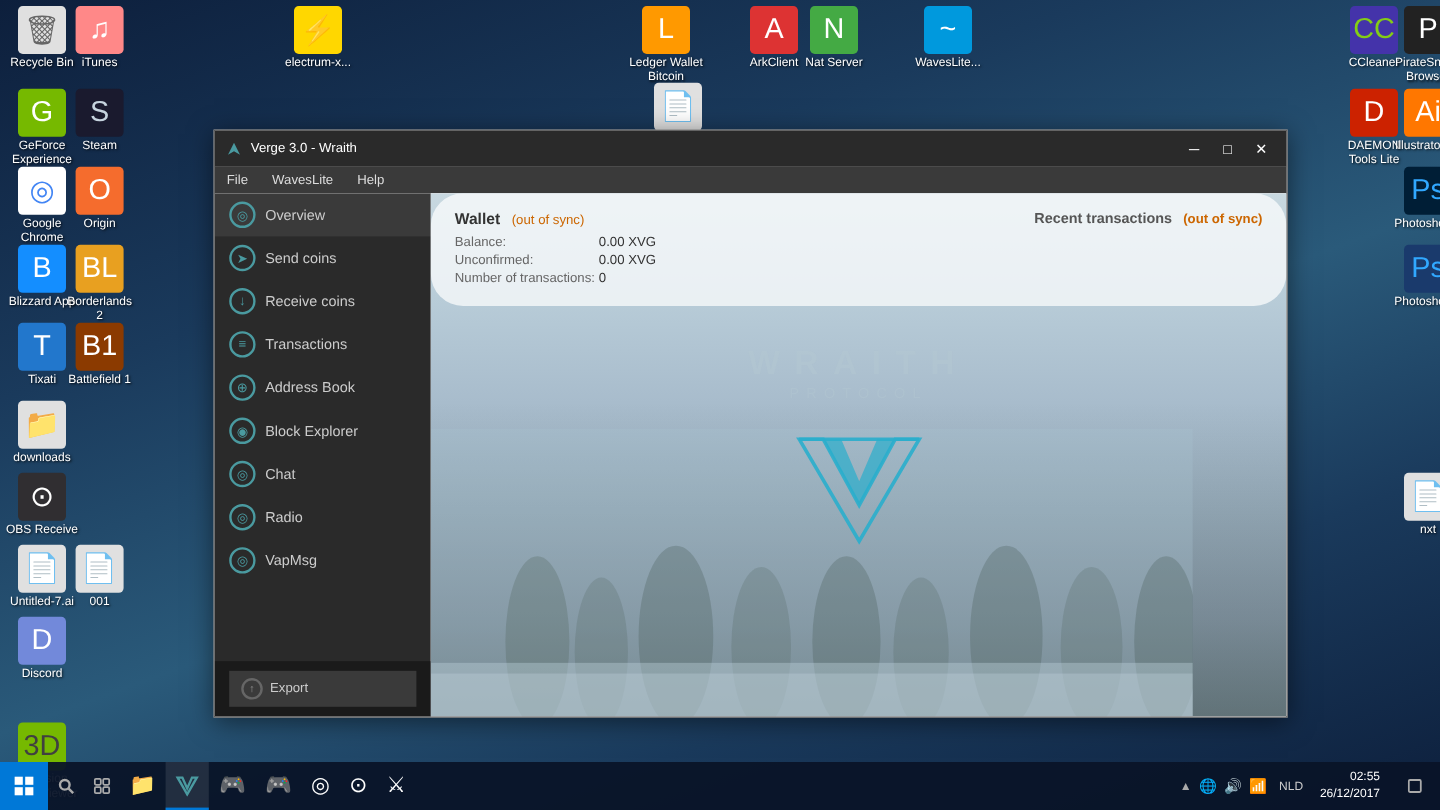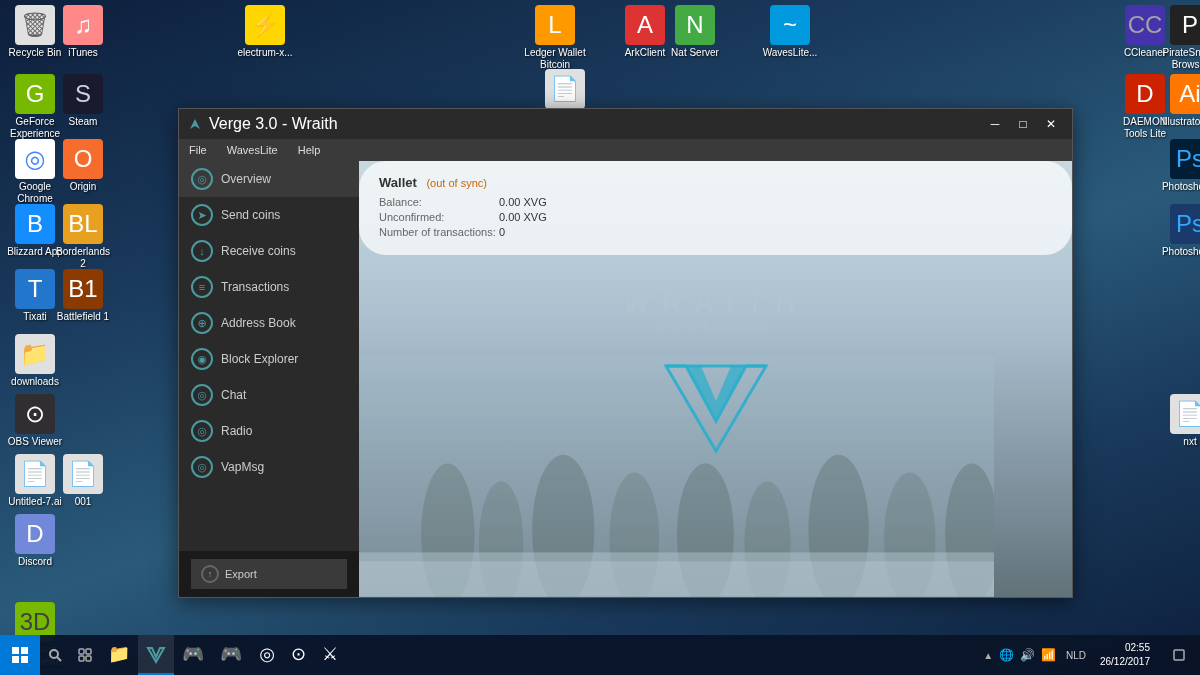--- a/index.html
+++ b/index.html
@@ -186,21 +186,21 @@
       width: 16px;
       height: 16px;
       margin-right: 6px;
       display: flex;
       align-items: center;
       justify-content: center;
     }
 
     .window-title {
       flex: 1;
-      font-size: 16px;
+      font-size: 11px;
       color: #fff;
     }
 
     .window-controls {
       display: flex;
       gap: 2px;
     }
 
     .win-btn {
       width: 26px;
@@ -426,21 +426,21 @@
     }
 
     
     .ico-recycle { background: #e0e0e0; color: #666; }
     .ico-itunes { background: #f88; color: #fff; }
     .ico-electrum { background: #ffd700; color: #333; }
     .ico-ledger { background: #ff9900; color: #fff; }
     .ico-ark { background: #dd3333; color: #fff; }
     .ico-nat { background: #44aa44; color: #fff; }
     .ico-waves { background: #0099dd; color: #fff; }
-    .ico-ccleaner { background: #4433aa; color: #a3a3a3; }
+    .ico-ccleaner { background: #4433aa; color: #84cc16; }
     .ico-pirate { background: #222; color: #fff; }
     .ico-geforce { background: #76b900; color: #fff; }
     .ico-steam { background: #1a1a2e; color: #c6d4df; }
     .ico-daemon { background: #cc2200; color: #fff; }
     .ico-illust { background: #ff7700; color: #fff; }
     .ico-photoshop { background: #001e36; color: #31a8ff; }
     .ico-google { background: #fff; color: #4285f4; }
     .ico-origin { background: #f56c2d; color: #fff; }
     .ico-blizzard { background: #148eff; color: #fff; }
     .ico-border { background: #e8a020; color: #fff; }
@@ -573,21 +573,21 @@
       <div class="icon-label">Battlefield 1</div>
     </div>
 
     <div class="desktop-icon" style="top:330px;left:0px;">
       <div class="icon-img ico-dl">📁</div>
       <div class="icon-label">downloads</div>
     </div>
 
     <div class="desktop-icon" style="top:390px;left:0px;">
       <div class="icon-img ico-obs">⊙</div>
-      <div class="icon-label">OBS Viewer</div>
+      <div class="icon-label">OBS Receive</div>
     </div>
 
     <div class="desktop-icon" style="top:65px;left:530px;">
       <div class="icon-img ico-file">📄</div>
       <div class="icon-label"></div>
     </div>
 
     <div class="desktop-icon" style="top:450px;left:0px;">
       <div class="icon-img ico-file">📄</div>
       <div class="icon-label">Untitled-7.ai</div>
@@ -709,20 +709,26 @@
             </div>
             <div class="wallet-row">
               <span class="label">Unconfirmed:</span>
               <span class="value">0.00 XVG</span>
             </div>
             <div class="wallet-row">
               <span class="label">Number of transactions:</span>
               <span class="value">0</span>
             </div>
           </div>
+          <div class="wallet-right">
+            <h4>
+              <span>Recent transactions</span>
+              <span class="out-of-sync" style="margin-left:6px;">(out of sync)</span>
+            </h4>
+          </div>
         </div>
 
         <div class="wraith-bg">
 
           <svg class="trees" xmlns="http://www.w3.org/2000/svg" viewBox="0 0 715 270" preserveAspectRatio="xMidYMax slice">
 
             <rect width="715" height="270" fill="rgba(170,195,210,0.3)"></rect>
 
             <ellipse cx="100" cy="200" rx="30" ry="80" fill="rgba(70,90,80,0.25)"></ellipse>
             <ellipse cx="160" cy="210" rx="25" ry="70" fill="rgba(70,90,80,0.2)"></ellipse>

